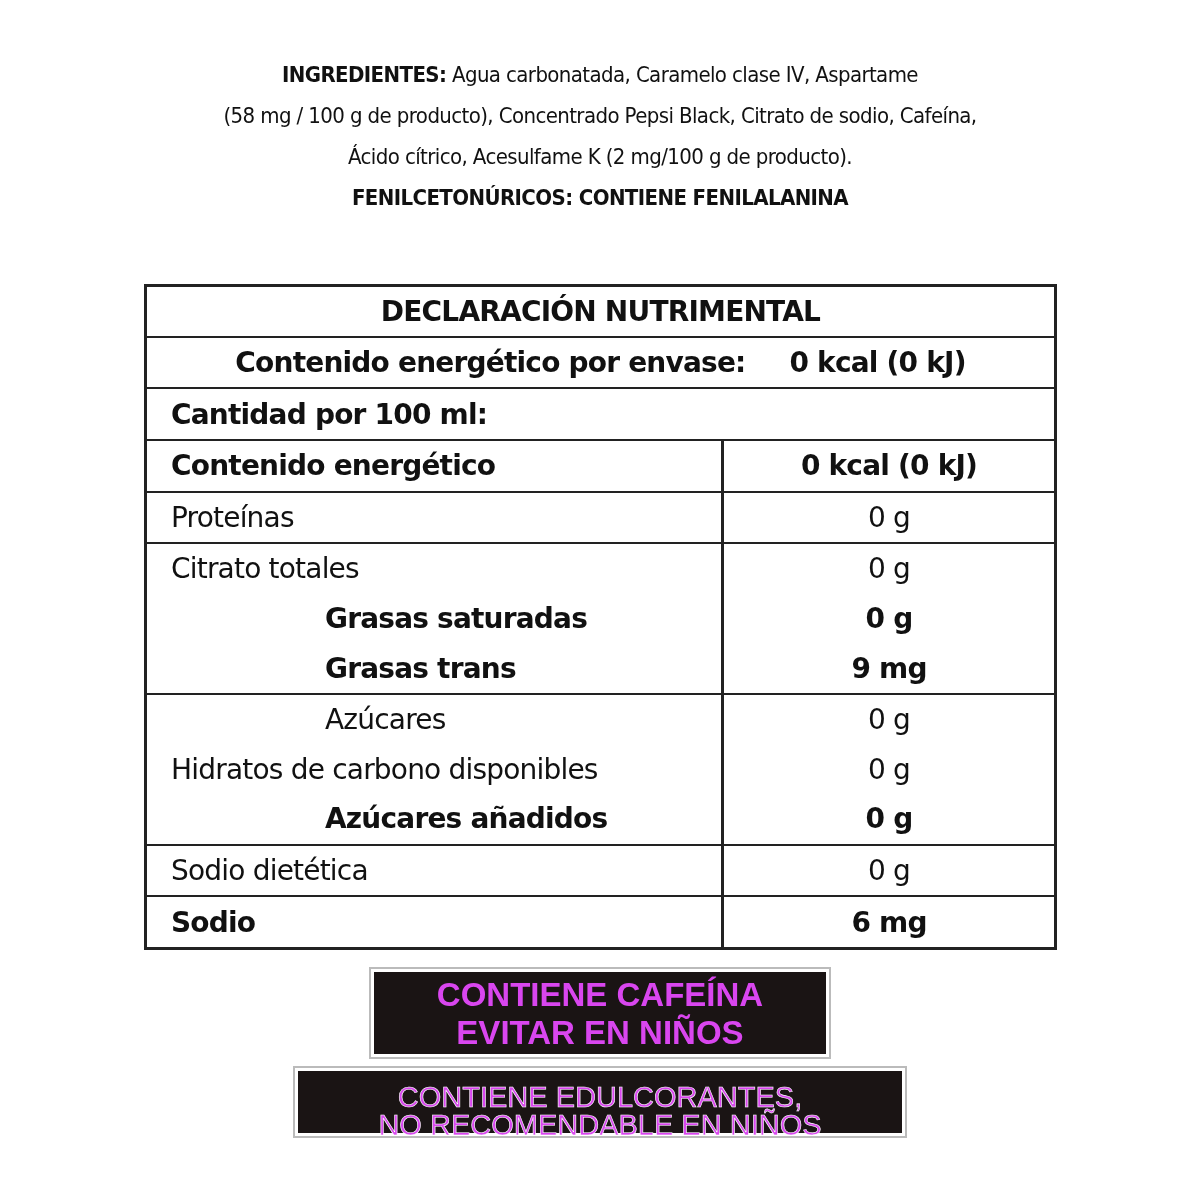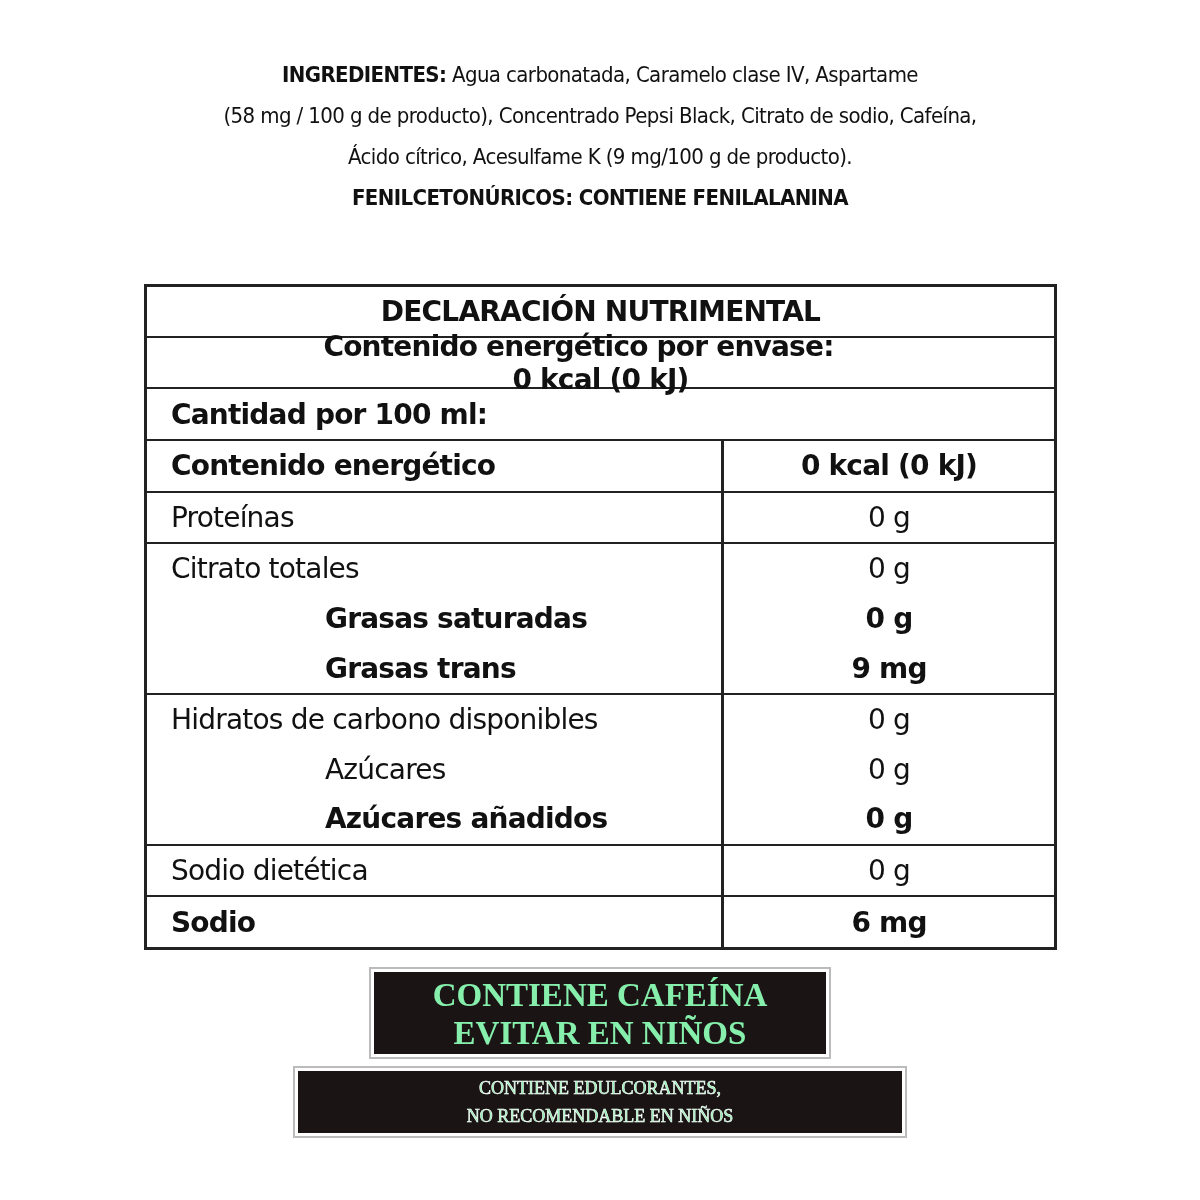--- a/index.html
+++ b/index.html
@@ -5,42 +5,42 @@
   html, body { margin:0; padding:0; background:#ffffff; }
   body { width:1200px; height:1200px; position:relative; overflow:hidden; font-family:"Liberation Sans", sans-serif; color:#111; }
   .ingredients { position:absolute; left:60px; top:54px; width:1080px; text-align:center; font-family:"DejaVu Sans", sans-serif; font-size:22px; line-height:41px; letter-spacing:-0.6px; font-stretch:condensed; }
   .ingredients b { font-weight:bold; }
   .ing-line { display:block; white-space:nowrap; }
   .table { position:absolute; left:144px; top:284px; width:913px; border:3px solid #222; box-sizing:border-box; font-family:"DejaVu Sans", sans-serif; font-size:28px; letter-spacing:-0.8px; }
   .row { position:relative; border-bottom:2px solid #222; box-sizing:border-box; }
   .row:last-child { border-bottom:none;align-items:flex-end; }
   .full { display:flex; align-items:center; }
   .title-row { height:51px; justify-content:center; font-weight:bold; font-size:28px; }
-  .energy-pkg { height:51px; justify-content:center; font-weight:bold;flex-direction:column; }
+  .energy-pkg { height:51px; justify-content:center; font-weight:bold; }
   .energy-pkg .lbl { margin-right:44px; }
   .qty-row { height:52px; padding-left:24px; font-weight:bold; }
   .split { display:flex; }
   .split .c1 { width:577px; border-right:3px solid #222; box-sizing:border-box; padding-left:24px; }
   .split .c2 { flex:1; text-align:center; }
   .line { height:49.6px; display:flex; align-items:center; }
   .split .c2 .line { justify-content:center; }
   .indent { padding-left:154px; }
   .bold { font-weight:bold; }
-  .warn { position:absolute; background:#1a1414; color:#86efac; text-align:center; font-family:Liberation Serif, serif; font-weight:bold; box-sizing:border-box; outline:2px solid #bbb; outline-offset:3px; }
+  .warn { position:absolute; background:#1a1414; color:#d946ef; text-align:center; font-family:Liberation Sans, sans-serif; font-weight:bold; box-sizing:border-box; outline:2px solid #bbb; outline-offset:3px; }
   .warn1 { left:374px; top:972px; width:452px; height:82px; font-size:33px; line-height:38px; padding-top:4px; }
-  .warn2 { left:298px; top:1071px; width:604px; height:62px; font-size:18px; line-height:28px; padding-top:3px; font-weight:normal; -webkit-text-stroke:0.6px #fff; }
+  .warn2 { left:298px; top:1071px; width:604px; height:62px; font-size:29px; line-height:28px; padding-top:12px; font-weight:normal; -webkit-text-stroke:0.6px #fff; }
   .warn span { display:block; }
 </style>
 </head>
 <body>
 
 <div class="ingredients">
   <span class="ing-line"><b>INGREDIENTES:</b><span> Agua carbonatada, Caramelo clase IV, Aspartame</span></span>
   <span class="ing-line">(58 mg / 100 g de producto), Concentrado Pepsi Black, Citrato de sodio, Cafeína,</span>
-  <span class="ing-line">Ácido cítrico, Acesulfame K (9 mg/100 g de producto).</span>
+  <span class="ing-line">Ácido cítrico, Acesulfame K (2 mg/100 g de producto).</span>
   <span class="ing-line" style="font-weight:bold">FENILCETONÚRICOS: CONTIENE FENILALANINA</span>
 </div>
 
 <div class="table">
   <div class="row full title-row">DECLARACIÓN NUTRIMENTAL</div>
   <div class="row full energy-pkg">
     <span class="lbl">Contenido energético por envase:</span>
     <span>0 kcal (0 kJ)</span>
   </div>
   <div class="row full qty-row">Cantidad por 100 ml:</div>
@@ -68,22 +68,22 @@
       <div class="line bold indent">Grasas trans</div>
     </div>
     <div class="c2">
       <div class="line">0 g</div>
       <div class="line bold">0 g</div>
       <div class="line bold">9 mg</div>
     </div>
   </div>
   <div class="row split">
     <div class="c1">
+      <div class="line indent">Azúcares</div>
       <div class="line">Hidratos de carbono disponibles</div>
-      <div class="line indent">Azúcares</div>
       <div class="line bold indent">Azúcares añadidos</div>
     </div>
     <div class="c2">
       <div class="line">0 g</div>
       <div class="line">0 g</div>
       <div class="line bold">0 g</div>
     </div>
   </div>
   <div class="row split">
     <div class="c1">

